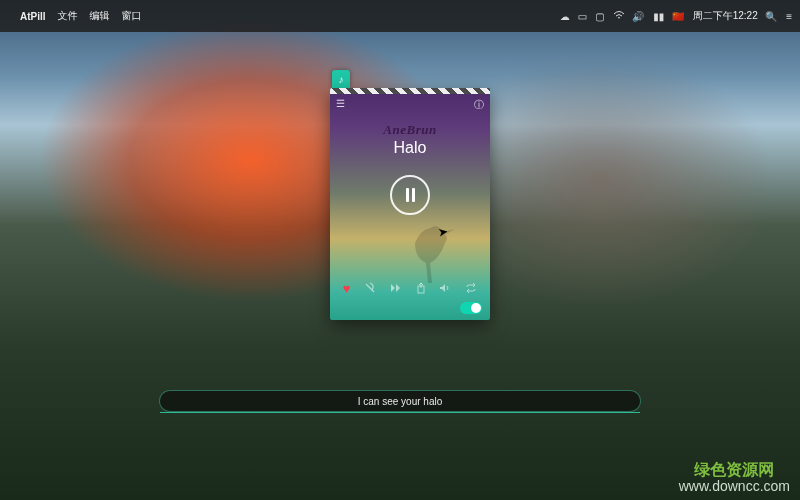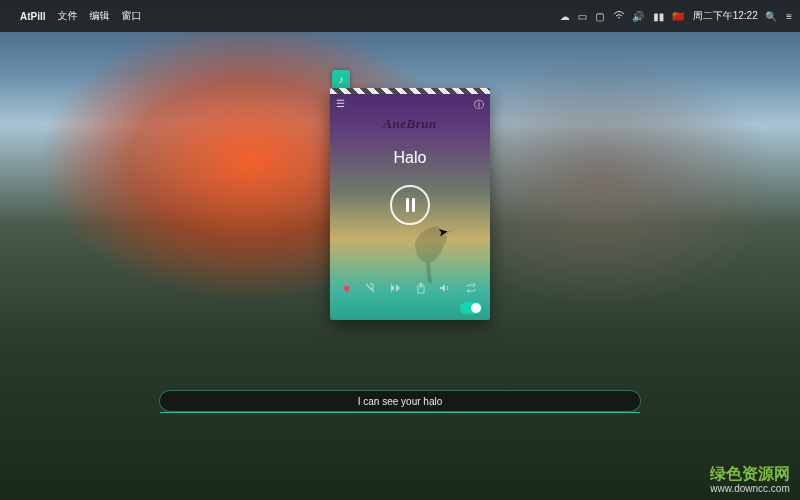--- a/index.html
+++ b/index.html
@@ -36,22 +36,22 @@
     background: linear-gradient(180deg,#4c2a6b 0%,#5f3d7b 18%,#6f7a6a 45%,#c5b16a 65%,#3fb5a0 88%,#27a28a 100%);
     position: relative; box-shadow: 0 6px 18px rgba(0,0,0,.5);
     overflow: hidden;
   }
   .player-stripes {
     height: 6px;
     background: repeating-linear-gradient(45deg,#eee 0 5px,#4a4a4a 5px 10px);
   }
   .player-header { display: flex; justify-content: space-between; padding: 4px 6px; color: rgba(255,255,255,.8); font-size: 10px; }
   .player-header .icon { cursor: pointer; }
-  .artist { text-align: center; margin-top: 0; font-family: Georgia, serif; font-style: italic; font-weight: bold; color: #3a1a4a; font-size: 13px; letter-spacing: .5px; }
-  .track { text-align: center; color: #fff; font-size: 16px; font-weight: 300; margin-top: 17px; }
+  .artist { text-align: center; margin-top: 6px; font-family: Georgia, serif; font-style: italic; font-weight: bold; color: #3a1a4a; font-size: 13px; letter-spacing: .5px; }
+  .track { text-align: center; color: #fff; font-size: 16px; font-weight: 300; margin-top: 1px; }
   .play-btn {
     width: 40px; height: 40px; border: 2px solid rgba(255,255,255,.9); border-radius: 50%;
     margin: 18px auto 0; display: flex; align-items: center; justify-content: center; gap: 3px;
     cursor: pointer;
   }
   .play-btn .bar { width: 3px; height: 14px; background: #fff; border-radius: 1px; }
   .bird {
     position: absolute; left: 70px; top: 130px; opacity: .15; pointer-events: none;
   }
   .controls-row {
@@ -74,21 +74,21 @@
     background: rgba(10,10,10,.65); border-radius: 10px;
     display: flex; align-items: center; justify-content: center;
     color: #e8e8e8; font-size: 10px;
     box-shadow: 0 0 0 1px rgba(60,200,170,.4);
   }
   .lyrics-underline { position:absolute; left:160px; right:160px; top:412px; height:1px; background:#2fb89a; }
 
   
   .watermark { position: absolute; right: 10px; bottom: 6px; text-align: center; line-height: 1.1; }
   .watermark .cn { color: #7fbf3f; font-size: 16px; font-weight: bold; }
-  .watermark .en { color: #cfdccf; font-size: 10px; }
+  .watermark .en { color: #cfdccf; font-size: 14px; }
 </style>
 </head>
 <body>
 
 <div class="desktop">
 
   <div class="menubar">
     <div class="left">
       <span class="apple-logo item"></span>
       <span class="item" style="font-weight:bold">AtPill</span>

